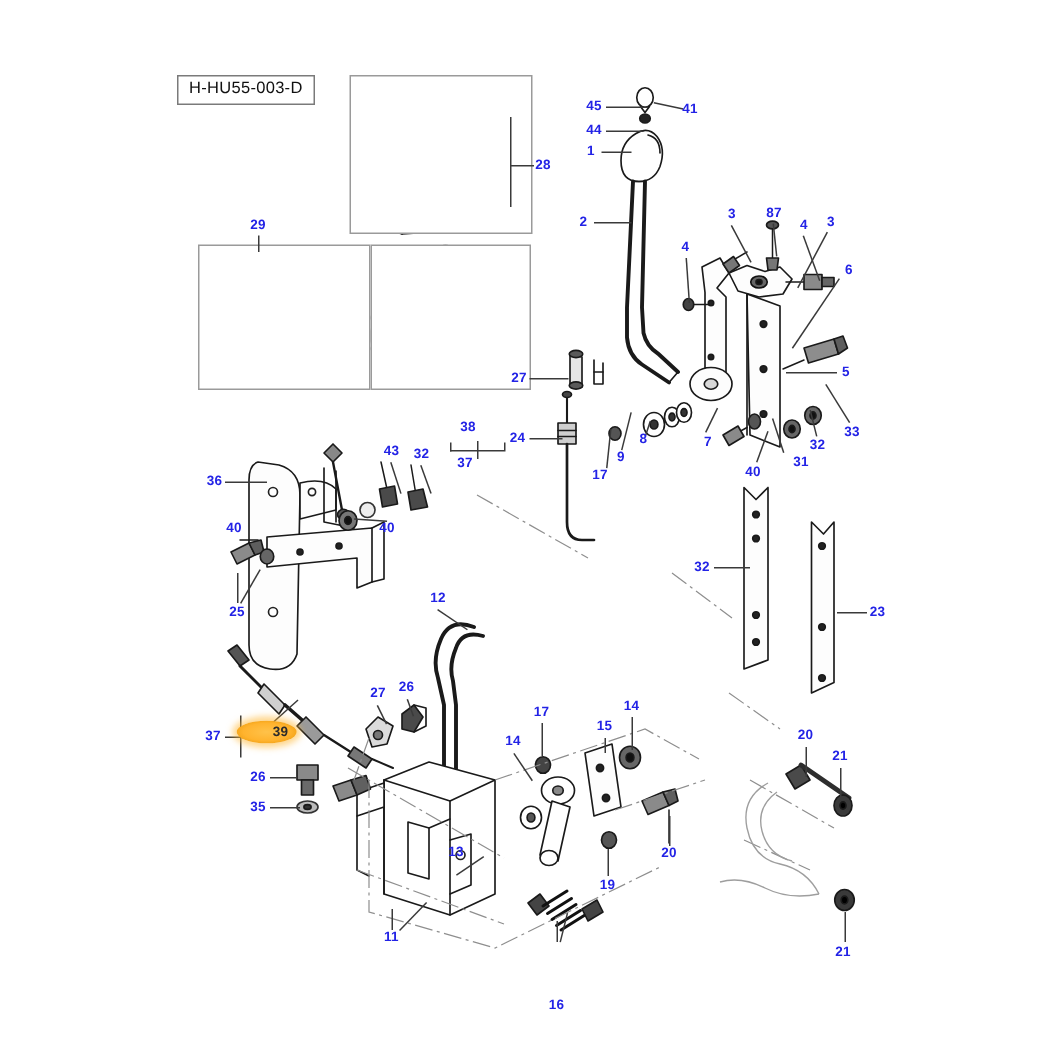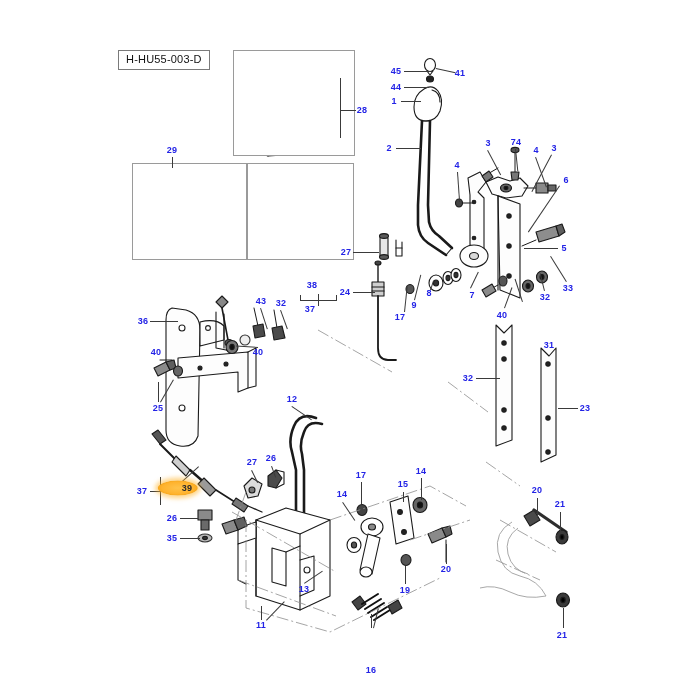--- a/index.html
+++ b/index.html
@@ -429,33 +429,33 @@
   <div class="ldd" style="left:373px;top:628px;width:20px;transform:rotate(-76deg);"></div>
   <div class="ldd" style="left:184px;top:414px;width:0px;"></div>
 
   <div class="cal" style="left:396px;top:71px;">45</div>
   <div class="cal" style="left:460px;top:73px;">41</div>
   <div class="cal" style="left:396px;top:87px;">44</div>
   <div class="cal" style="left:394px;top:101px;">1</div>
   <div class="cal" style="left:362px;top:110px;">28</div>
   <div class="cal" style="left:389px;top:148px;">2</div>
   <div class="cal" style="left:488px;top:143px;">3</div>
-  <div class="cal" style="left:516px;top:142px;">74</div>
+  <div class="cal" style="left:516px;top:142px;">87</div>
   <div class="cal" style="left:536px;top:150px;">4</div>
   <div class="cal" style="left:554px;top:148px;">3</div>
   <div class="cal" style="left:457px;top:165px;">4</div>
   <div class="cal" style="left:566px;top:180px;">6</div>
   <div class="cal" style="left:172px;top:150px;">29</div>
   <div class="cal" style="left:564px;top:248px;">5</div>
   <div class="cal" style="left:346px;top:252px;">27</div>
   <div class="cal" style="left:312px;top:285px;">38</div>
   <div class="cal" style="left:345px;top:292px;">24</div>
   <div class="cal" style="left:472px;top:295px;">7</div>
   <div class="cal" style="left:502px;top:315px;">40</div>
-  <div class="cal" style="left:549px;top:308px;margin-top:37px;">31</div>
+  <div class="cal" style="left:534px;top:308px;">31</div>
   <div class="cal" style="left:545px;top:297px;">32</div>
   <div class="cal" style="left:568px;top:288px;">33</div>
   <div class="cal" style="left:429px;top:293px;">8</div>
   <div class="cal" style="left:414px;top:305px;">9</div>
   <div class="cal" style="left:400px;top:317px;">17</div>
   <div class="cal" style="left:310px;top:309px;">37</div>
   <div class="cal" style="left:143px;top:321px;">36</div>
   <div class="cal" style="left:261px;top:301px;">43</div>
   <div class="cal" style="left:281px;top:303px;">32</div>
   <div class="cal" style="left:156px;top:352px;">40</div>
@@ -469,20 +469,20 @@
   <div class="cal" style="left:252px;top:462px;">27</div>
   <div class="cal" style="left:271px;top:458px;">26</div>
   <div class="cal" style="left:172px;top:518px;">26</div>
   <div class="cal" style="left:172px;top:538px;">35</div>
   <div class="cal" style="left:361px;top:475px;">17</div>
   <div class="cal" style="left:342px;top:494px;">14</div>
   <div class="cal" style="left:403px;top:484px;">15</div>
   <div class="cal" style="left:421px;top:471px;">14</div>
   <div class="cal" style="left:446px;top:569px;">20</div>
   <div class="cal" style="left:405px;top:590px;">19</div>
-  <div class="cal" style="left:304px;top:589px;">13</div>
+  <div class="cal" style="left:304px;top:568px;">13</div>
   <div class="cal" style="left:261px;top:625px;">11</div>
   <div class="cal" style="left:371px;top:670px;">16</div>
   <div class="cal" style="left:537px;top:490px;">20</div>
   <div class="cal" style="left:560px;top:504px;">21</div>
   <div class="cal" style="left:562px;top:635px;">21</div>
 
 </div>
 
 </body></html>

